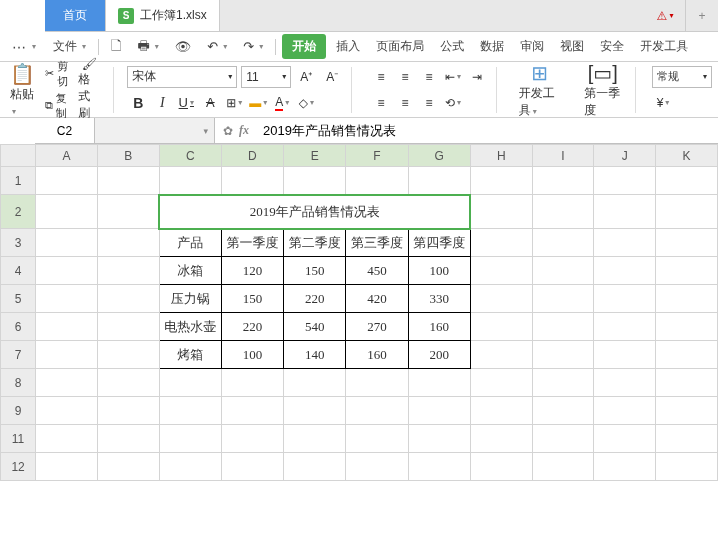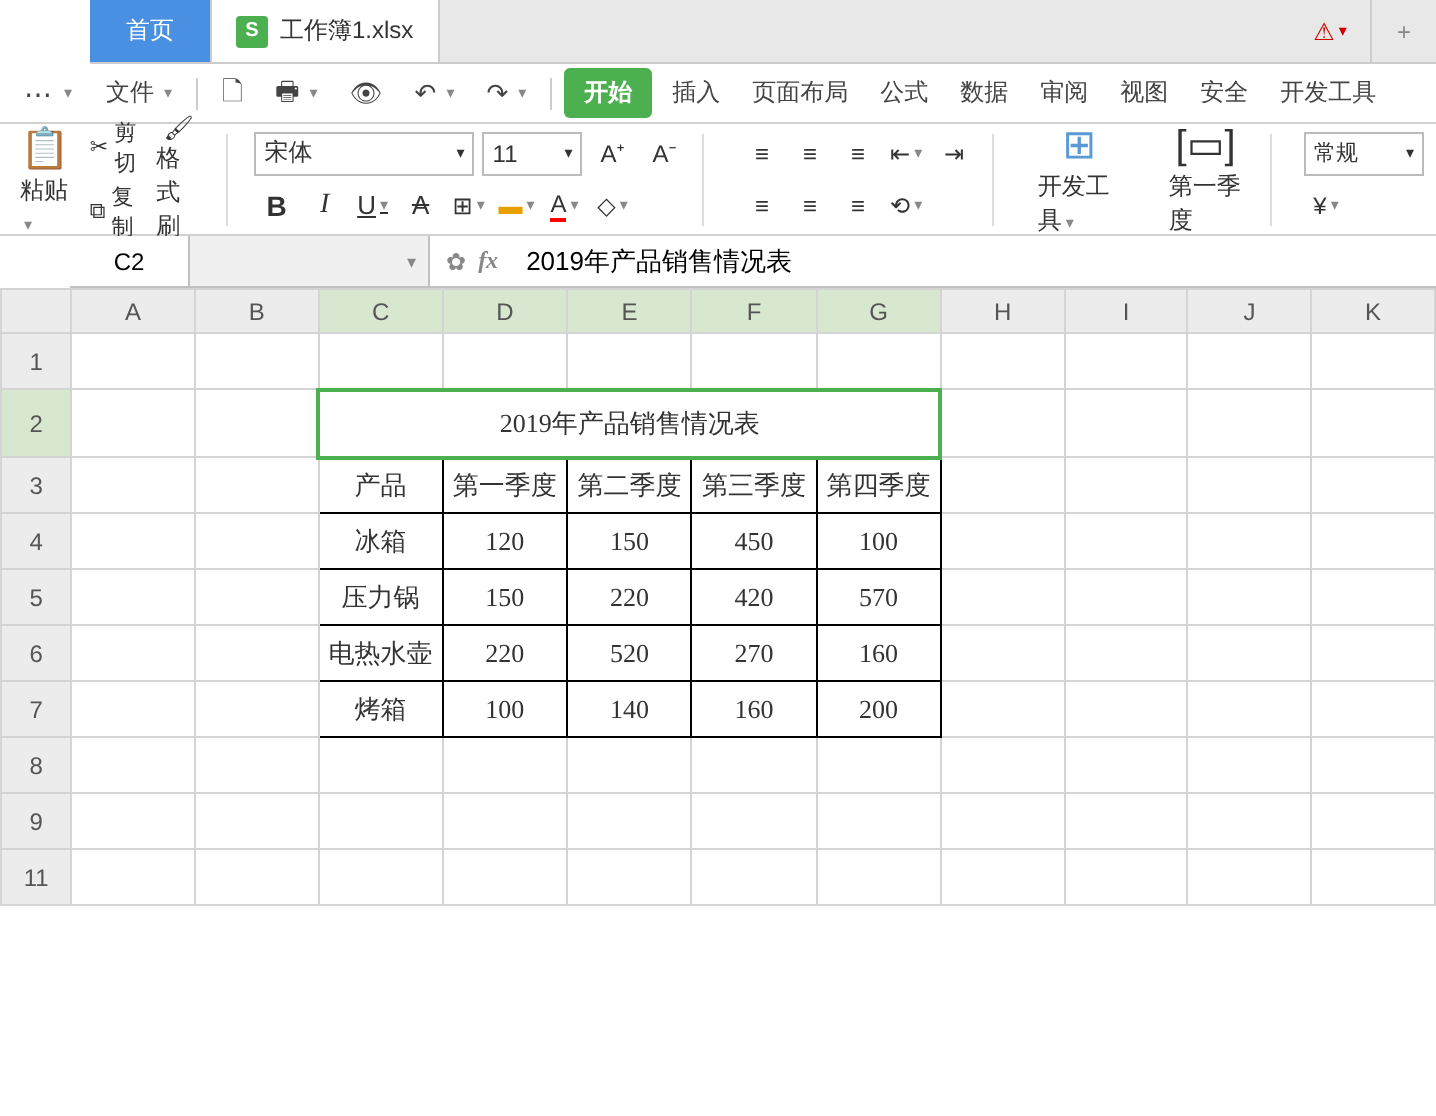--- a/index.html
+++ b/index.html
@@ -288,33 +288,33 @@
           <td></td>
     </tr>
     <tr>
       <th>5</th>
           <td></td>
           <td></td>
       <td class="data-cell">压力锅</td>
       <td class="data-cell">150</td>
       <td class="data-cell">220</td>
       <td class="data-cell">420</td>
-      <td class="data-cell">570</td>
+      <td class="data-cell">330</td>
       <td></td>
           <td></td>
           <td></td>
           <td></td>
     </tr>
     <tr>
       <th>6</th>
           <td></td>
           <td></td>
       <td class="data-cell">电热水壶</td>
       <td class="data-cell">220</td>
-      <td class="data-cell">520</td>
+      <td class="data-cell">540</td>
       <td class="data-cell">270</td>
       <td class="data-cell">160</td>
       <td></td>
           <td></td>
           <td></td>
           <td></td>
     </tr>
     <tr>
       <th>7</th>
           <td></td>
@@ -364,15 +364,29 @@
           <td></td>
           <td></td>
           <td></td>
           <td></td>
           <td></td>
           <td></td>
           <td></td>
           <td></td>
           <td></td>
         </tr>
+    <tr>
+          <th>12</th>
+          <td></td>
+          <td></td>
+          <td></td>
+          <td></td>
+          <td></td>
+          <td></td>
+          <td></td>
+          <td></td>
+          <td></td>
+          <td></td>
+          <td></td>
+        </tr>
   </tbody>
 </table>
 </div>
 
 </body></html>

